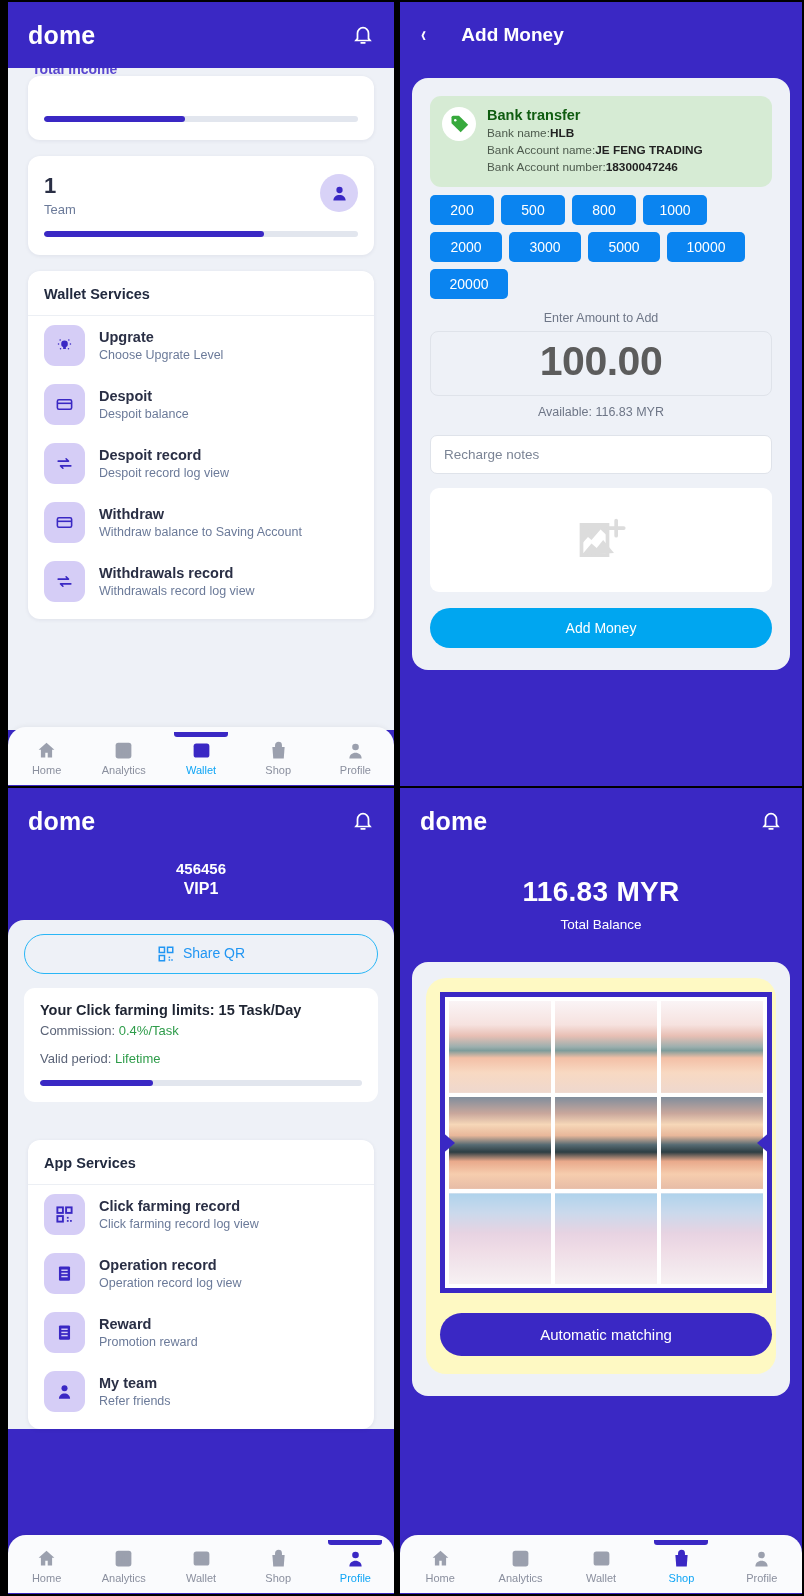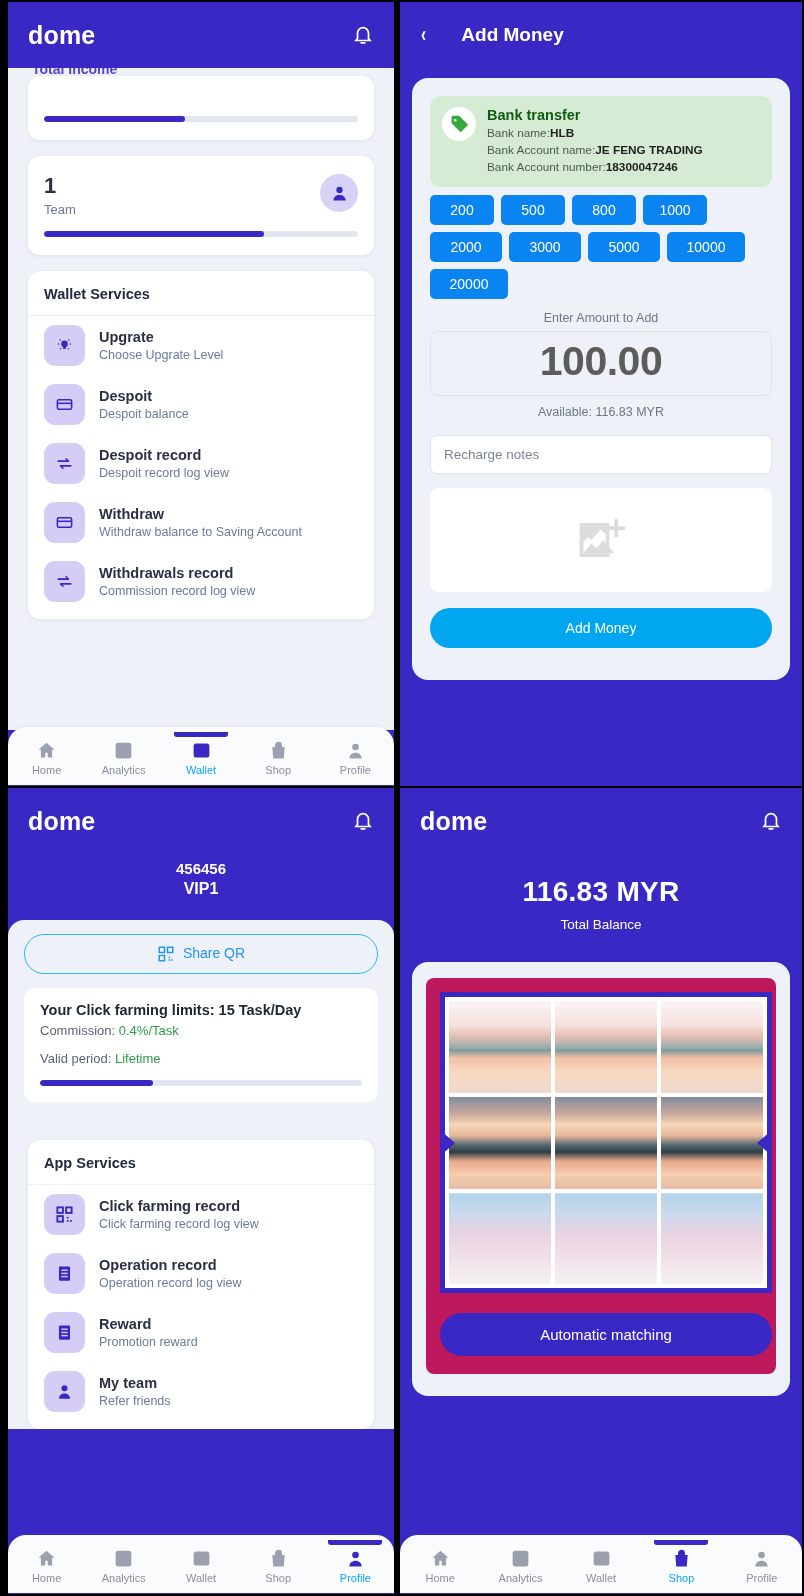--- a/index.html
+++ b/index.html
@@ -105,21 +105,21 @@
   .nav-item.active .nav-lbl { color:#0FA5F5; }
   .nav-ico { width:21px; height:21px; display:block; }
   .nav-item .nav-ico path, .nav-item .nav-ico rect, .nav-item .nav-ico circle { fill:#9BA0AE; }
   .nav-item.active .nav-ico path, .nav-item.active .nav-ico rect, .nav-item.active .nav-ico circle { fill:#3A28C4; }
   .nav-marker {
     position:absolute; top:-4px; width:54px; height:5px; background:#3A28C4; border-radius:0 0 3px 3px;
   }
 
   
   .sheet {
-    background:#EEF1F7; border-radius:16px; margin:10px 12px 0 12px; padding: 18px 18px 32px 18px;
+    background:#EEF1F7; border-radius:16px; margin:10px 12px 0 12px; padding: 18px 18px 22px 18px;
   }
   .bank {
     background:#D6EBD4; border-radius:11px; padding:11px 12px; display:flex; gap:11px; align-items:flex-start;
   }
   .bank-ico { width:34px;height:34px;border-radius:50%;background:#fff;display:flex;align-items:center;justify-content:center;flex:0 0 auto;}
   .bank-title { font-size:14.5px; font-weight:bold; color:#0F5C10; margin-bottom:2px;}
   .bank-line { font-size:11.8px; color:#4D5A4D; line-height:1.45;}
   .bank-line b { color:#222; }
 
   .chips { display:flex; flex-wrap:wrap; gap:7px; margin-top:8px; }
@@ -174,21 +174,21 @@
   .limit-r { font-size:13px; color:#5B6478; margin-top:5px;}
   .limit-r .g { color:#2E9C4A; }
   .limit-r.sp { margin-top:13px; }
 
   
   .hero-s { text-align:center; padding: 22px 0 30px 0; }
   .hero-s .bal { color:#fff; font-size:28px; font-weight:bold; letter-spacing:.3px;}
   .hero-s .lbl { color:#fff; font-size:13.5px; margin-top:9px;}
 
   .shop-sheet { background:#EEF1F7; border-radius:16px; margin:0 12px; padding:16px 14px 22px 14px;}
-  .shop-card { background:#be185d; border-radius:8px; padding:14px 4px 18px 14px; }
+  .shop-card { background:#fef9c3; border-radius:20px; padding:14px 4px 18px 14px; }
   .gridwrap { position:relative; border:5px solid #3A28C4; background:#fff; padding:4px; }
   .grid3 { display:grid; grid-template-columns:repeat(3,1fr); gap:4px; }
   .cell { aspect-ratio: 1 / .9; background-size:cover; background-position:center; }
   .r1 { background-image: linear-gradient(to bottom,#FAF4F6 0%,#F6E2DF 26%,#E8BFB4 38%,#9CAFAE 50%,#7E9C9B 54%,#F3BFA6 62%,#F8D9C2 78%,#EED8CE 100%); }
   .r2 { background-image: linear-gradient(to bottom,#7F8D9C 0%,#C9A79C 18%,#F6D7B8 30%,#E8B79A 42%,#566B73 52%,#2D3E43 60%,#E9A98B 70%,#F6CDAE 84%,#E7BCA6 100%); }
   .r3 { background-image: linear-gradient(to bottom,#AFD3EC 0%,#CBD9EC 22%,#E7D3E2 44%,#EFDCE6 62%,#F2E6EC 80%,#F7F1F3 100%); }
   .tri { position:absolute; width:0; height:0; border-top:13px solid transparent; border-bottom:13px solid transparent; top:50%; transform:translateY(-50%); }
   .tri.l { left:-5px; border-left:15px solid #3A28C4; }
   .tri.r { right:-5px; border-right:15px solid #3A28C4; }
   .matchbtn {
@@ -302,21 +302,21 @@
         </div>
 
         <div class="srv-row">
           <div class="srv-ico">
             <svg width="19" height="19" viewBox="0 0 24 24" fill="none" stroke="#3A28C4" stroke-width="2" stroke-linecap="round">
                 <path d="M4 9h13M17 9l-3-3M20 15H7M7 15l3 3"></path>
               </svg>
           </div>
           <div>
             <div class="srv-t">Withdrawals record</div>
-            <div class="srv-s">Commission record log view</div>
+            <div class="srv-s">Withdrawals record log view</div>
           </div>
         </div>
       </div>
     </div>
 
     <div class="appbar" style="position:absolute;top:0;left:0;right:0;">
       <span class="brand">dome</span>
       <span class="bell">
         <svg width="22" height="24" viewBox="0 0 24 24" fill="none" stroke="#fff" stroke-width="1.9" stroke-linecap="round">
             <path d="M18 16V10a6 6 0 10-12 0v6l-1.6 2h15.2z"></path>

